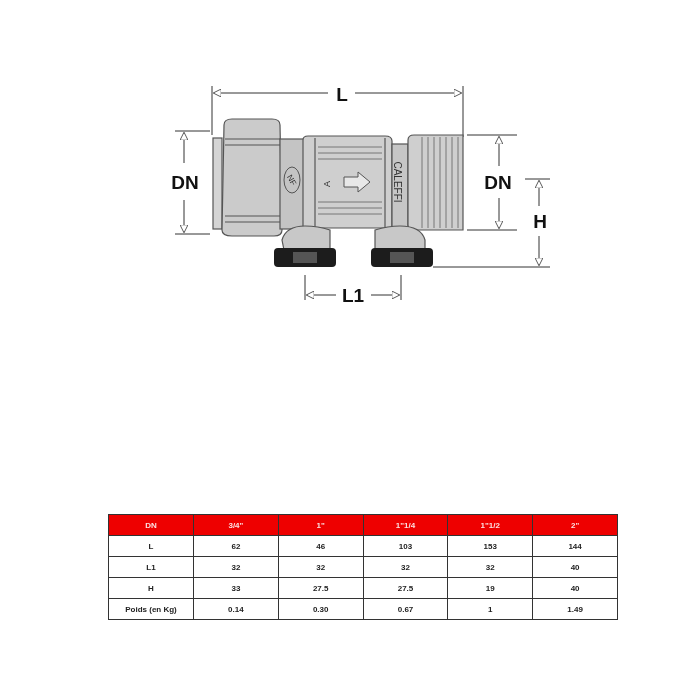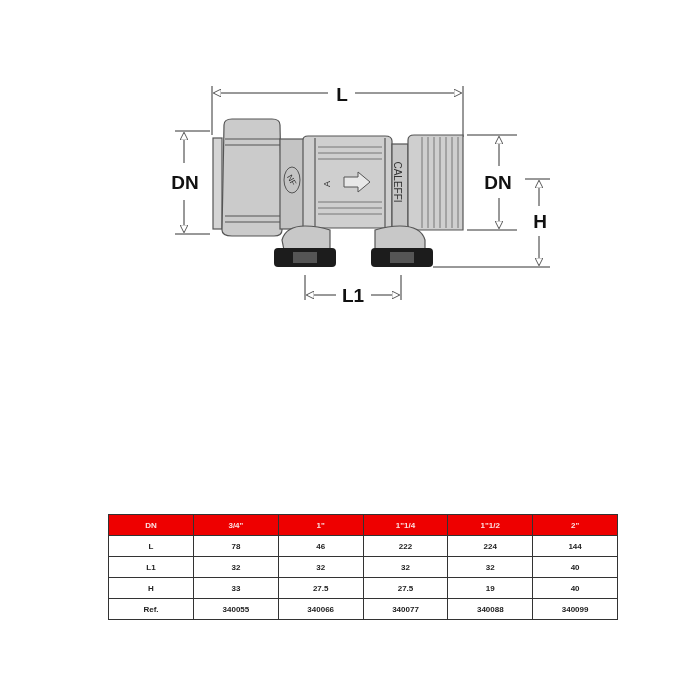--- a/index.html
+++ b/index.html
@@ -141,44 +141,44 @@
       <th>3/4"</th>
       <th>1"</th>
       <th>1"1/4</th>
       <th>1"1/2</th>
       <th>2"</th>
     </tr>
   </thead>
   <tbody>
     <tr>
       <td>L</td>
-      <td>78</td>
+      <td>62</td>
       <td>46</td>
-      <td>222</td>
-      <td>224</td>
+      <td>103</td>
+      <td>153</td>
       <td>144</td>
     </tr>
     <tr>
       <td>L1</td>
       <td>32</td>
       <td>32</td>
       <td>32</td>
       <td>32</td>
       <td>40</td>
     </tr>
     <tr>
       <td>H</td>
       <td>33</td>
       <td>27.5</td>
       <td>27.5</td>
       <td>19</td>
       <td>40</td>
     </tr>
     <tr>
-      <td>Ref.</td>
-      <td>340055</td>
-      <td>340066</td>
-      <td>340077</td>
-      <td>340088</td>
-      <td>340099</td>
+      <td>Poids (en Kg)</td>
+      <td>0.14</td>
+      <td>0.30</td>
+      <td>0.67</td>
+      <td>1</td>
+      <td>1.49</td>
     </tr>
   </tbody>
 </table>
 
 </body></html>

